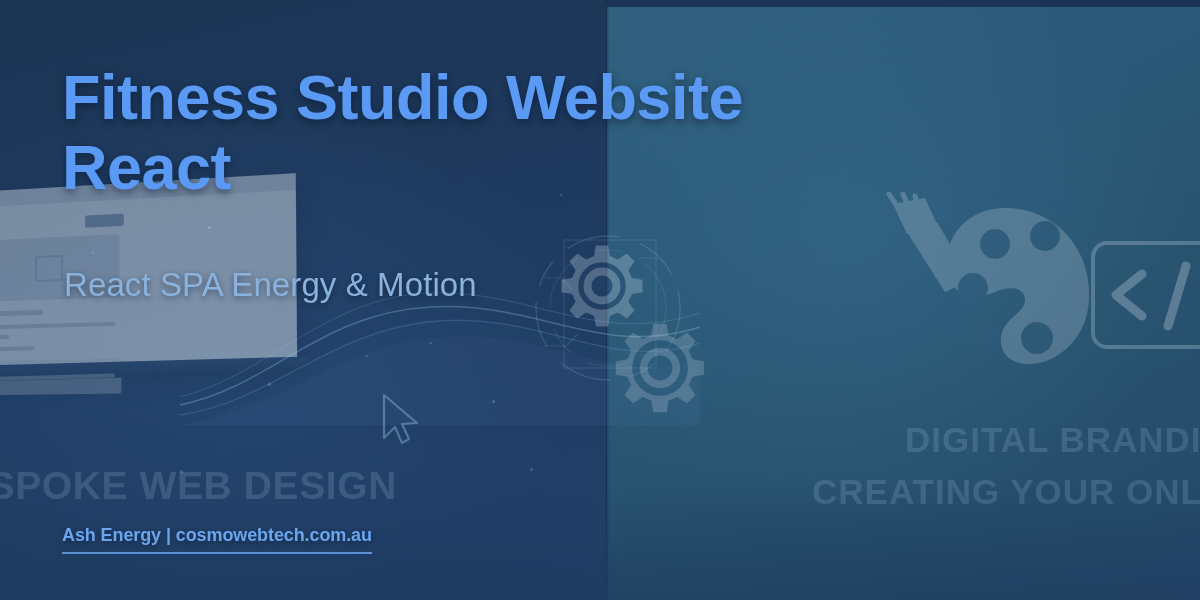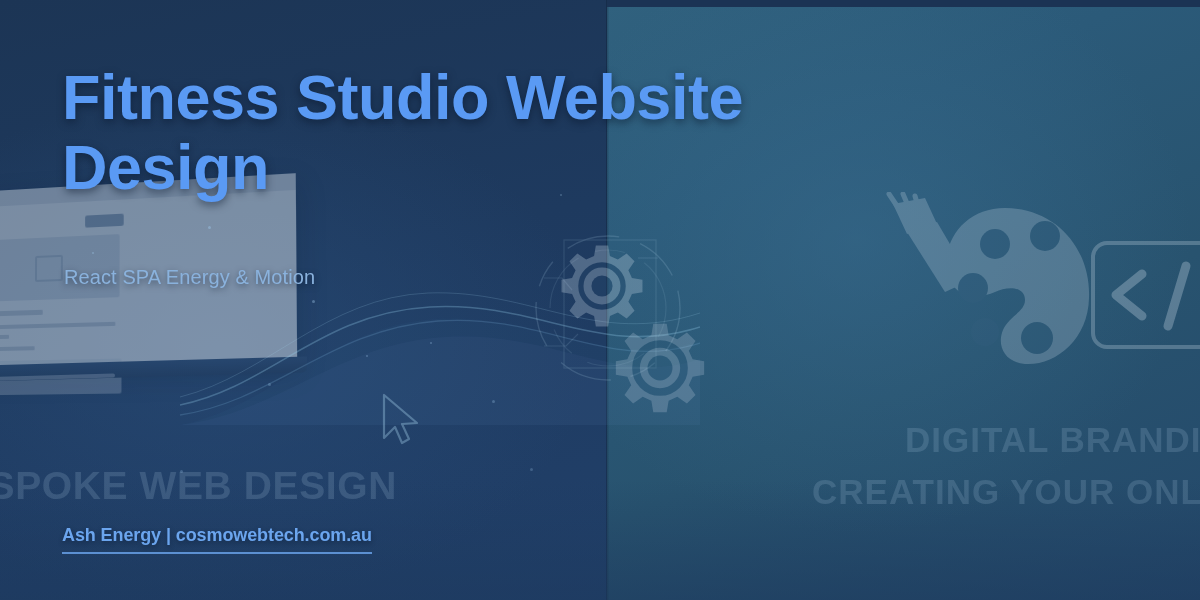--- a/index.html
+++ b/index.html
@@ -100,21 +100,21 @@
   
   #title {
     position:absolute; left:62px; top:62px; width:700px;
     font-size:63px; line-height:70px; font-weight:700;
     letter-spacing:-.5px;
     color:#5a9af4;
     text-shadow:0 3px 9px rgba(8,20,40,.55);
   }
   #subtitle {
     position:absolute; left:64px; top:266px;
-    font-size:20px; font-weight:400; letter-spacing:.1px;
+    font-size:33px; font-weight:400; letter-spacing:.1px;
     color:#8ab2dd;
     text-shadow:0 2px 6px rgba(8,20,40,.5);
   }
   #credit {
     position:absolute; left:62px; top:525px;
     font-size:18px; font-weight:600; letter-spacing:-.1px;
     color:#6ba5ee;
     padding-bottom:6px;
     border-bottom:2px solid rgba(107,165,238,.80);
     text-shadow:0 2px 5px rgba(8,20,40,.45);
@@ -228,19 +228,19 @@
   </svg>
 
   <div id="bottom-blend"></div>
 
   <div class="ghost" id="ghost-left">ESPOKE WEB DESIGN</div>
 
   <div class="ghost" id="ghost-r1">DIGITAL BRANDING</div>
 
   <div class="ghost" id="ghost-r2">CREATING YOUR ONLINE</div>
 
-  <div id="title">Fitness Studio Website Design</div>
+  <div id="title">Fitness Studio Website React</div>
 
   <div id="subtitle">React SPA Energy &amp; Motion</div>
 
   <a id="credit" href="#" style="text-decoration:none;">Ash Energy | cosmowebtech.com.au</a>
 
 </div>
 
 </body></html>

